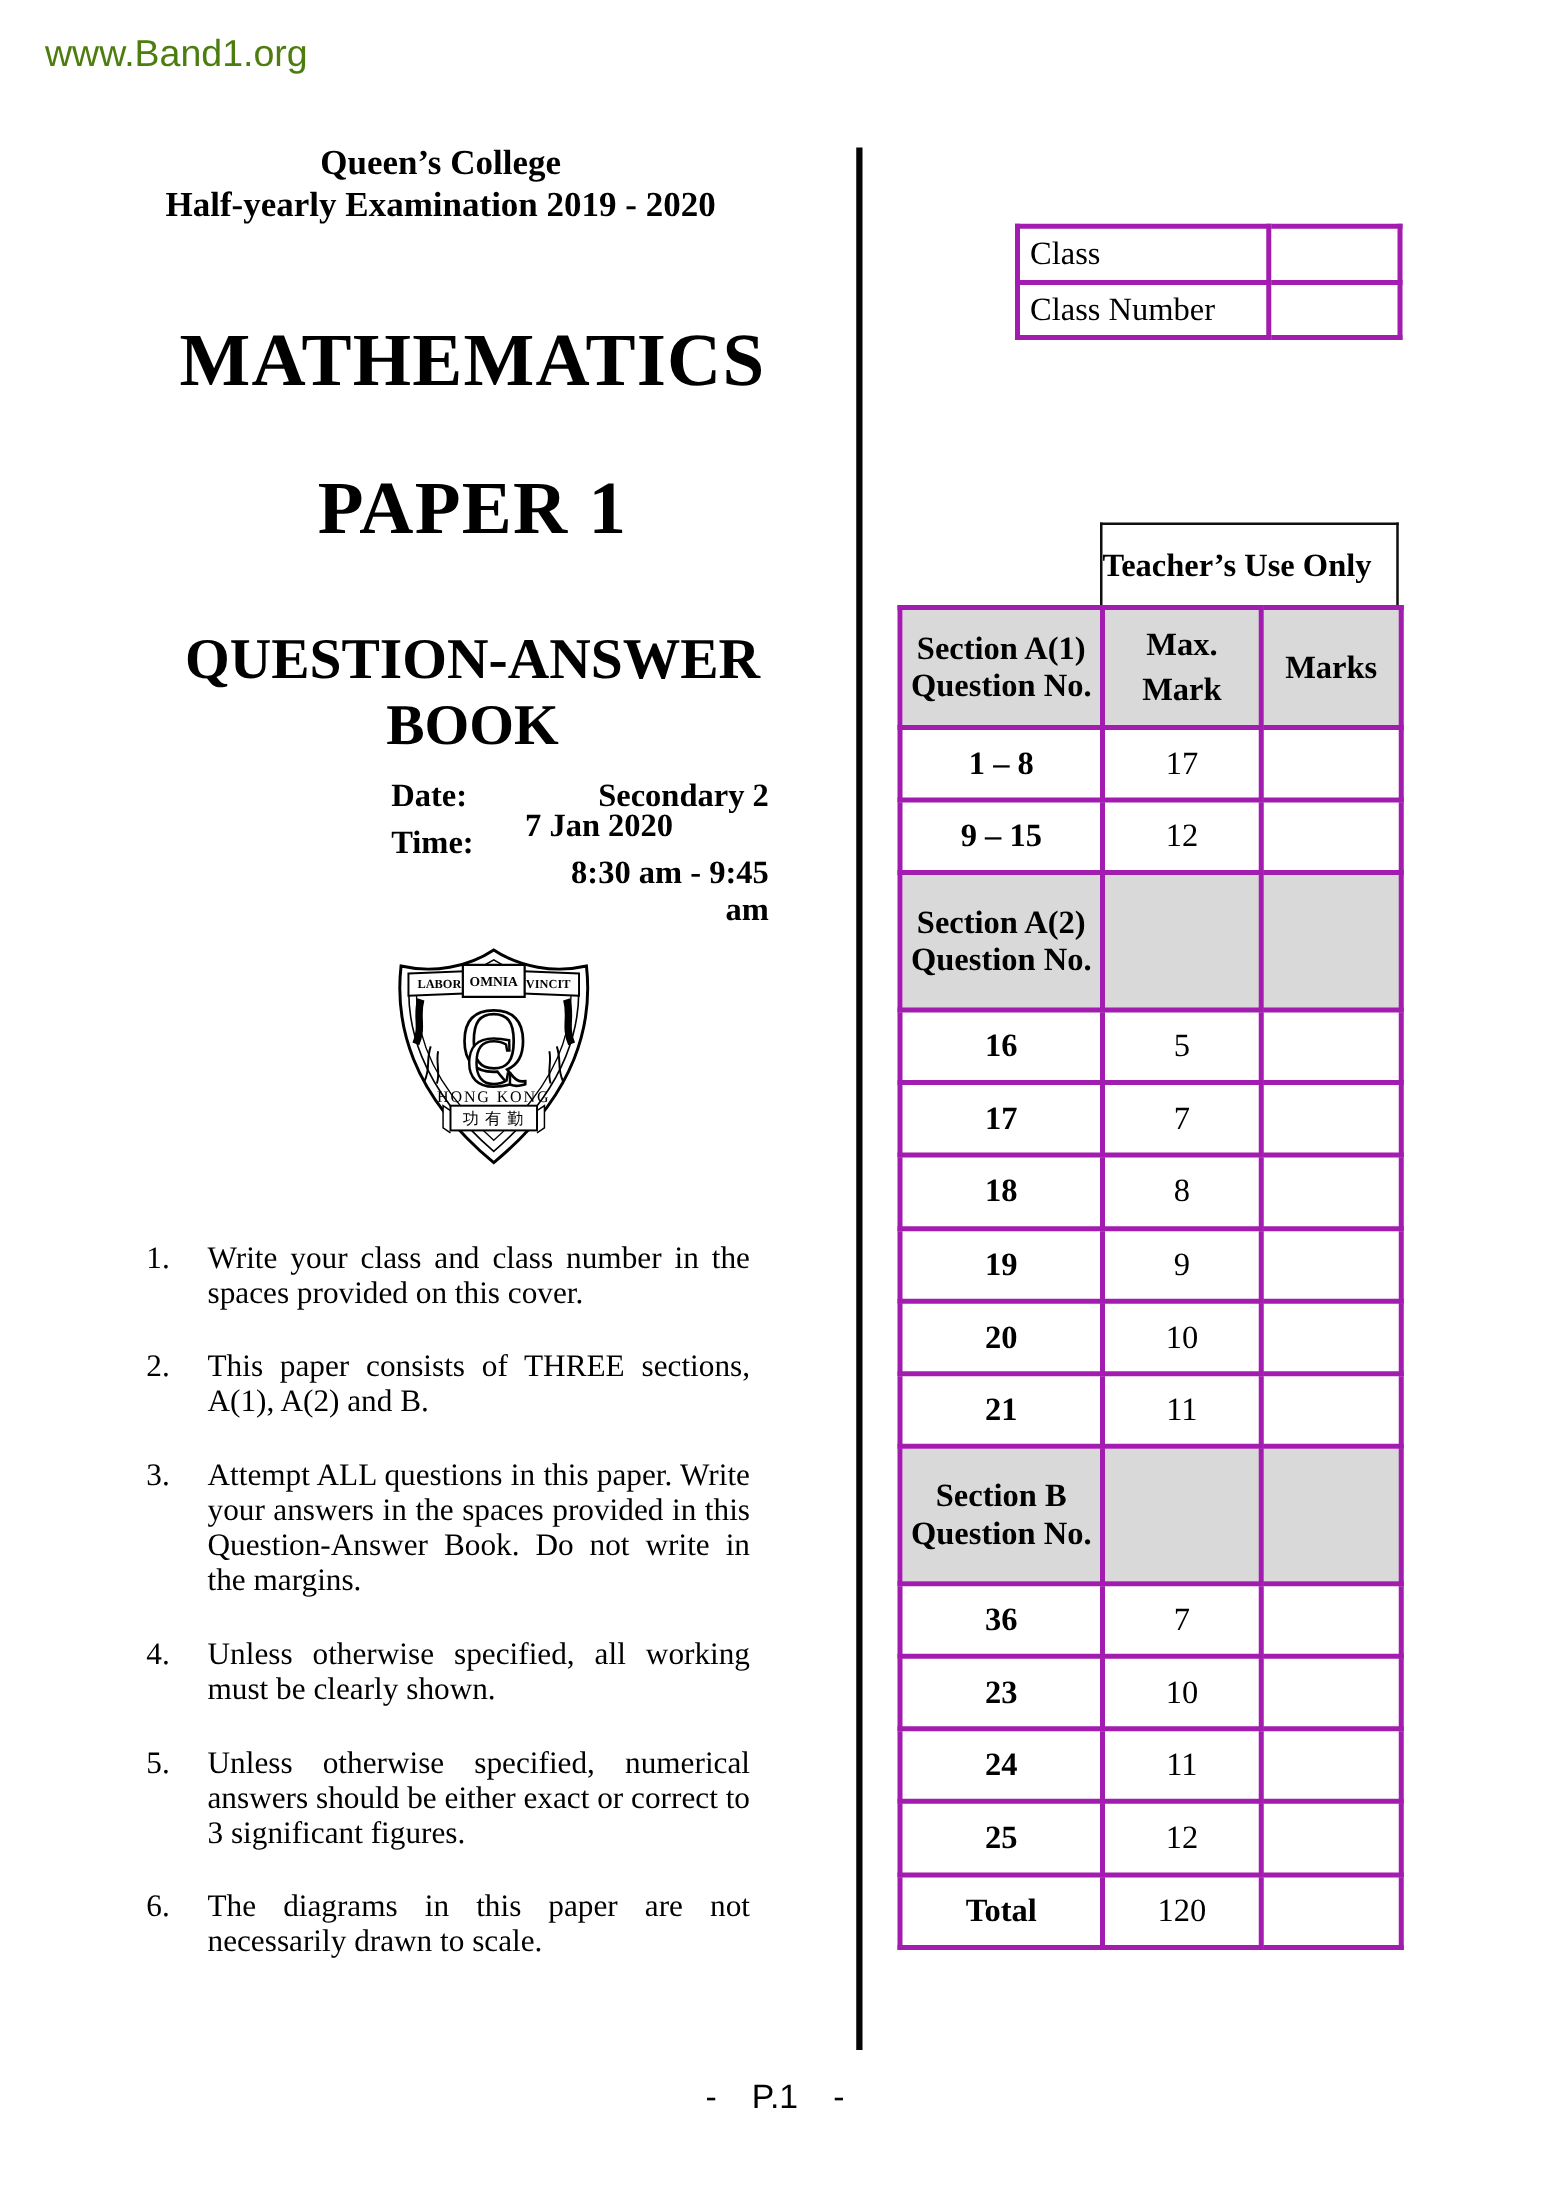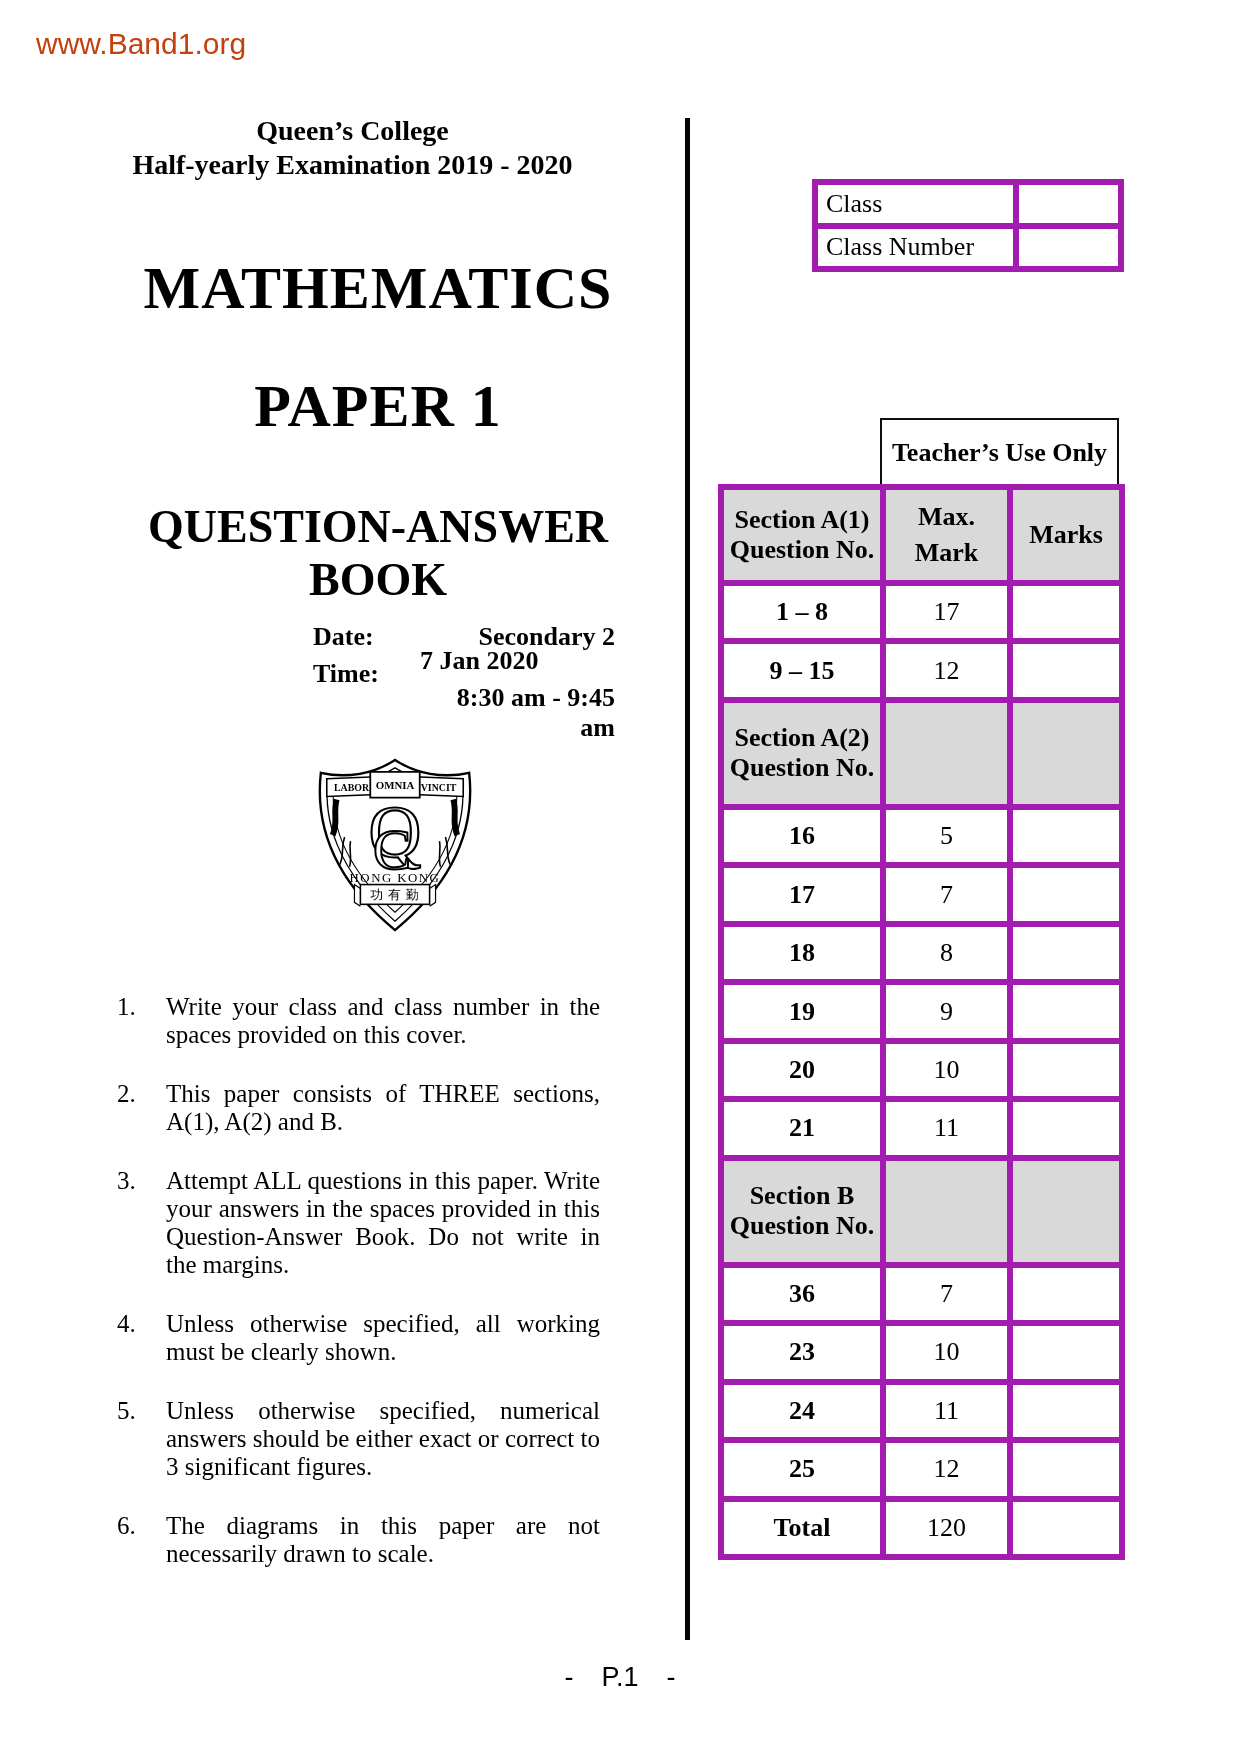--- a/index.html
+++ b/index.html
@@ -3,52 +3,52 @@
 <meta charset="utf-8">
 <style>
   * { margin:0; padding:0; box-sizing:border-box; }
   html,body { background:#ffffff; }
   .page {
     position:relative; width:1240px; height:1754px; background:#ffffff;
     font-family:"Liberation Serif", serif; color:#000; overflow:hidden;
   }
   .watermark {
     position:absolute; left:36px; top:27px;
-    font-family:"Liberation Sans", sans-serif; font-size:30px; color:#c2410c;
+    font-family:"Liberation Sans", sans-serif; font-size:30px; color:#4d7c0f;
   }
   .school-header {
     position:absolute; left:80px; top:114px; width:545px;
     text-align:center; font-weight:bold; font-size:28px; line-height:34px;
   }
   .title-block { position:absolute; left:80px; width:596px; text-align:center; font-weight:bold; }
   .subject { top:254px; font-size:60px; letter-spacing:1px; }
   .paper   { top:372px; font-size:60px; letter-spacing:1px; }
   .book    { top:500px; font-size:46px; }
   .info { position:absolute; left:115px; top:622px; width:500px; font-weight:bold; font-size:26px;text-align:right; }
   .info-row { position:relative; height:37px; }
   .info-label { position:absolute; left:198px; }
   .info-value { position:absolute; left:305px;margin-top:24px; }
   .crest { position:absolute; left:312px; top:756px; width:166px; height:178px; }
   .instructions { position:absolute; left:117px; top:993px; width:483px; font-size:25px; line-height:28px; }
   .instr-item { position:relative; padding-left:49px; margin-bottom:31px; text-align:justify; }
   .instr-num { position:absolute; left:0; top:0; }
   .divider { position:absolute; left:685px; top:118px; width:5px; height:1522px; background:#050505; }
 
   table { border-collapse:collapse; table-layout:fixed; }
-  td { border:6px solid #a21caf; vertical-align:middle; overflow:hidden; }
+  td { border:4px solid #a21caf; vertical-align:middle; overflow:hidden; }
 
   .class-table { position:absolute; left:812px; top:179px; width:306px; height:93px; font-size:26px; }
   .class-table td { padding-left:8px; }
   .class-table col.c1 { width:201px; } .class-table col.c2 { width:105px; }
 
   .teacher-wrap { position:absolute; left:718px; top:418px; width:405px; height:1142px; }
   .teacher-title {
     position:absolute; left:162px; top:0; width:239px; height:68px;
     border:2px solid #0f0f0f; border-bottom:none;
-    font-weight:bold; font-size:26px; text-align:center; line-height:66px;
+    font-weight:bold; font-size:26px; line-height:66px;
   }
   .teacher-table { position:absolute; left:0; top:66px; width:401px; height:1076px; font-size:26px; text-align:center; }
   .teacher-table col.c1 { width:162px; } .teacher-table col.c2 { width:127px; } .teacher-table col.c3 { width:112px; }
   .teacher-table tr.head { height:96px; }
   .teacher-table td.q { font-weight:bold; }
   .gray { background:#d9d9d9; }
   .l { display:block; line-height:30px; }
   .l-max { display:block; line-height:36px; }
 
   .footer {

